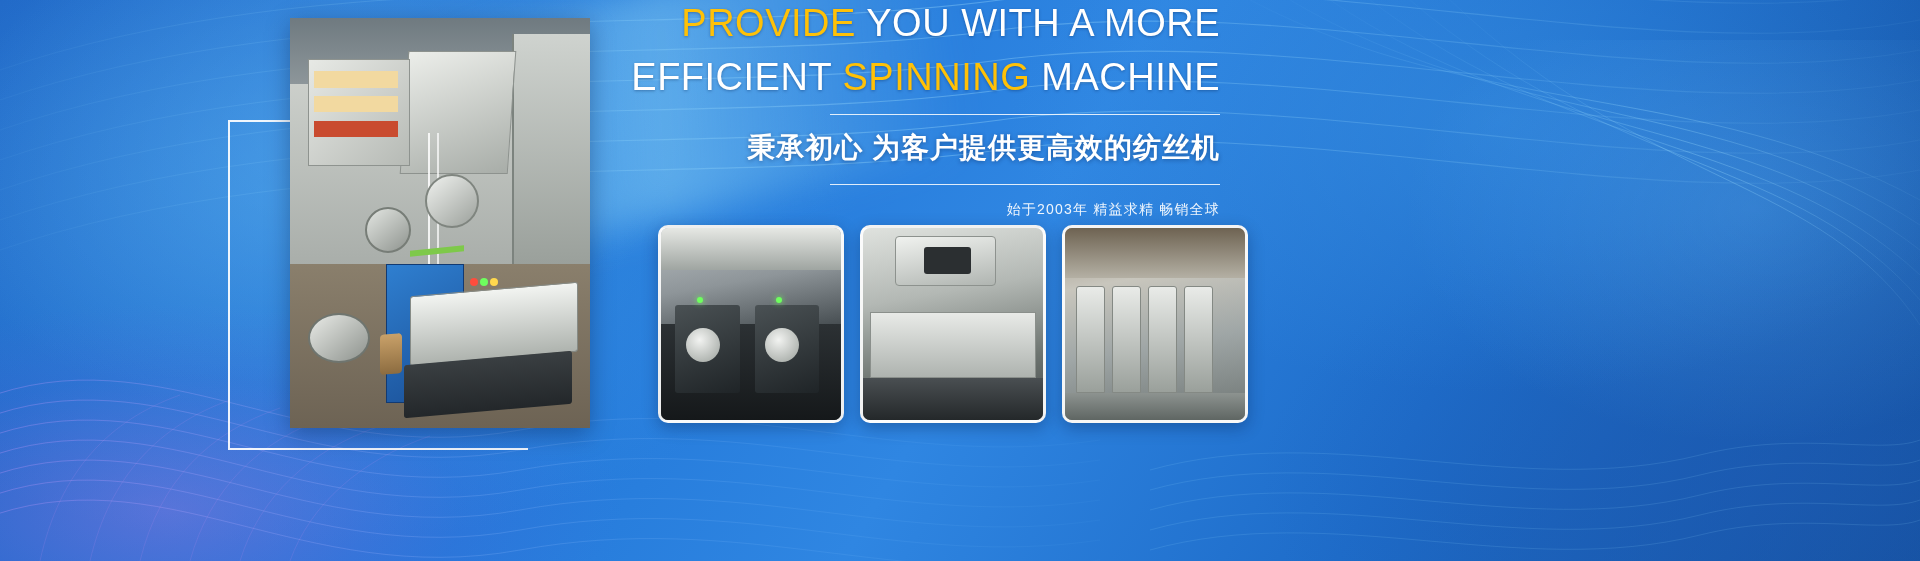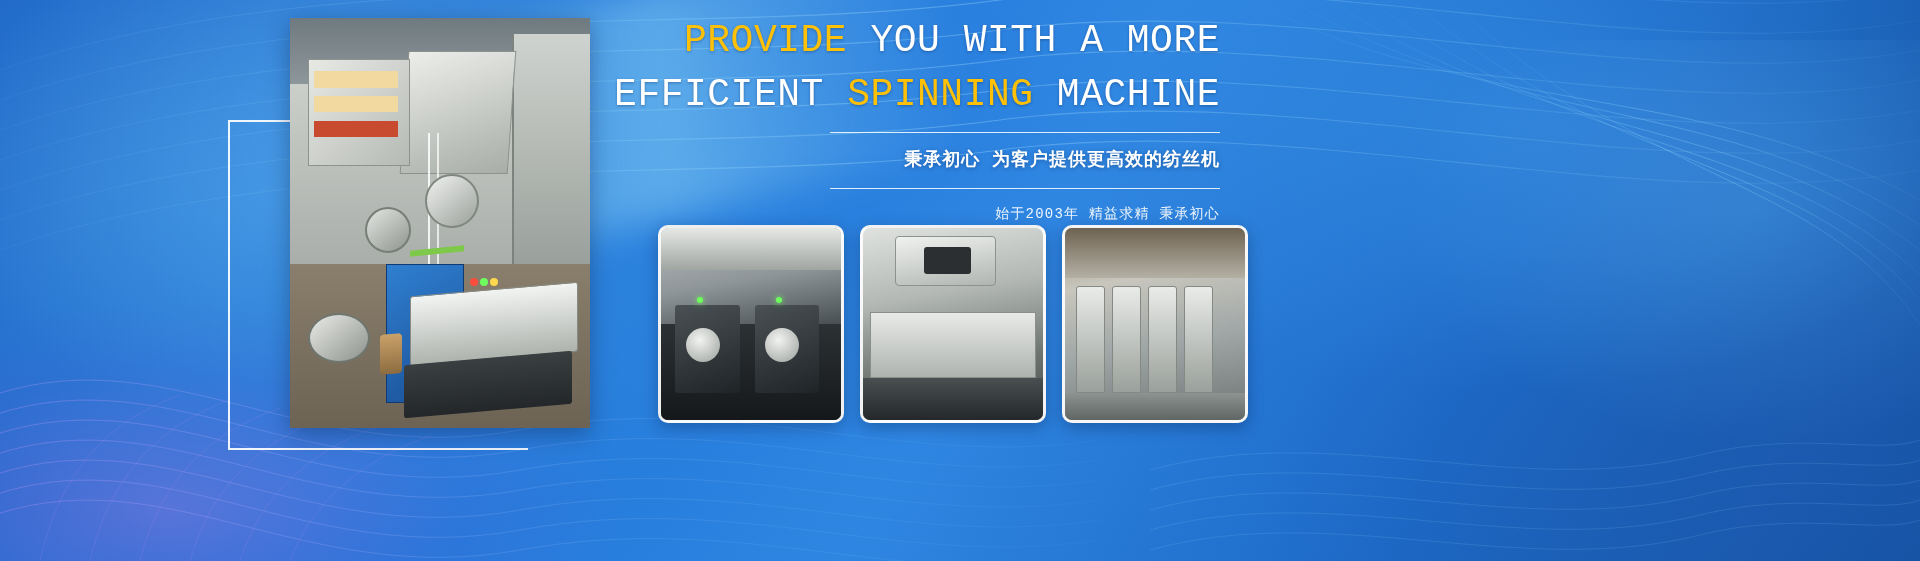--- a/index.html
+++ b/index.html
@@ -68,35 +68,35 @@
   .hp-steel { position:absolute; left:40%; top:66%; width:56%; height:17%; background:linear-gradient(180deg,#f2f4f1,#aeb3ae); border:1px solid #868b86; border-radius:3px; transform:skewY(-5deg); }
   .hp-steel2 { position:absolute; left:38%; top:83%; width:56%; height:13%; background:linear-gradient(180deg,#3a3f42,#23272a); border-radius:3px; transform:skewY(-5deg); }
   .hp-roller { position:absolute; left:30%; top:77%; width:22px; height:40px; border-radius:4px; background:linear-gradient(180deg,#c9a169,#8c6c40); transform:skewY(-5deg); }
   .hp-lights { position:absolute; left:60%; top:62%; width:34px; height:12px; }
   .hp-lights i { display:inline-block; width:8px; height:8px; border-radius:50%; margin-right:2px; }
   .hp-thread { position:absolute; left:46%; top:28%; width:2px; height:34%; background:rgba(255,255,255,0.85); }
   .hp-thread2 { position:absolute; left:49%; top:28%; width:2px; height:34%; background:rgba(255,255,255,0.7); }
   .hp-green { position:absolute; left:40%; top:56%; width:18%; height:6px; background:#7ec94a; transform:skewY(-6deg); }
 
   
-  .copy { position:absolute; left:600px; top:22px; width:620px; text-align:right;font-family:Liberation Mono, monospace; }
+  .copy { position:absolute; left:600px; top:4px; width:620px; text-align:right; }
   .headline {
     font-size:38px; line-height:1.0; font-weight:400; letter-spacing:0.5px;
     color:#ffffff; text-shadow:0 1px 3px rgba(0,25,70,0.35);
     white-space:nowrap;
   }
   .headline .l2 { display:block; margin-top:16px; }
   .hl-gold { color:#FFC107; }
   .rule {
     height:1px; background:rgba(255,255,255,0.85);
     margin:18px 0 0 auto; width:390px;
   }
   .rule.b { margin-top:17px; width:390px; }
   .subtitle-cn {
-    font-size:18px; font-weight:bold; color:#ffffff; letter-spacing:1px;
+    font-size:28px; font-weight:bold; color:#ffffff; letter-spacing:1px;
     margin-top:14px; text-shadow:0 1px 4px rgba(0,25,70,0.4); white-space:nowrap;
   }
   .tagline-cn {
     font-size:14px; color:rgba(255,255,255,0.92); letter-spacing:1.2px;
     margin-top:16px; white-space:nowrap;
   }
 
   
   .thumbs { position:absolute; left:658px; top:225px; display:flex; gap:16px; }
   .thumb {
@@ -234,21 +234,21 @@
       <span class="l1">
         <span class="hl-gold">PROVIDE</span><span> YOU WITH A MORE</span>
       </span>
       <span class="l2">
         <span>EFFICIENT </span><span class="hl-gold">SPINNING</span><span> MACHINE</span>
       </span>
     </div>
     <div class="rule"></div>
     <div class="subtitle-cn">秉承初心 为客户提供更高效的纺丝机</div>
     <div class="rule b"></div>
-    <div class="tagline-cn">始于2003年 精益求精 秉承初心</div>
+    <div class="tagline-cn">始于2003年 精益求精 畅销全球</div>
   </div>
 
   <div class="thumbs">
     <div class="thumb t1">
       <div class="tp tl-ceiling"></div>
       <div class="tp tl-dark"></div>
       <div class="tp tl-mach1"></div>
       <div class="tp tl-mach2"></div>
       <div class="tp tl-roll1"></div>
       <div class="tp tl-roll2"></div>

